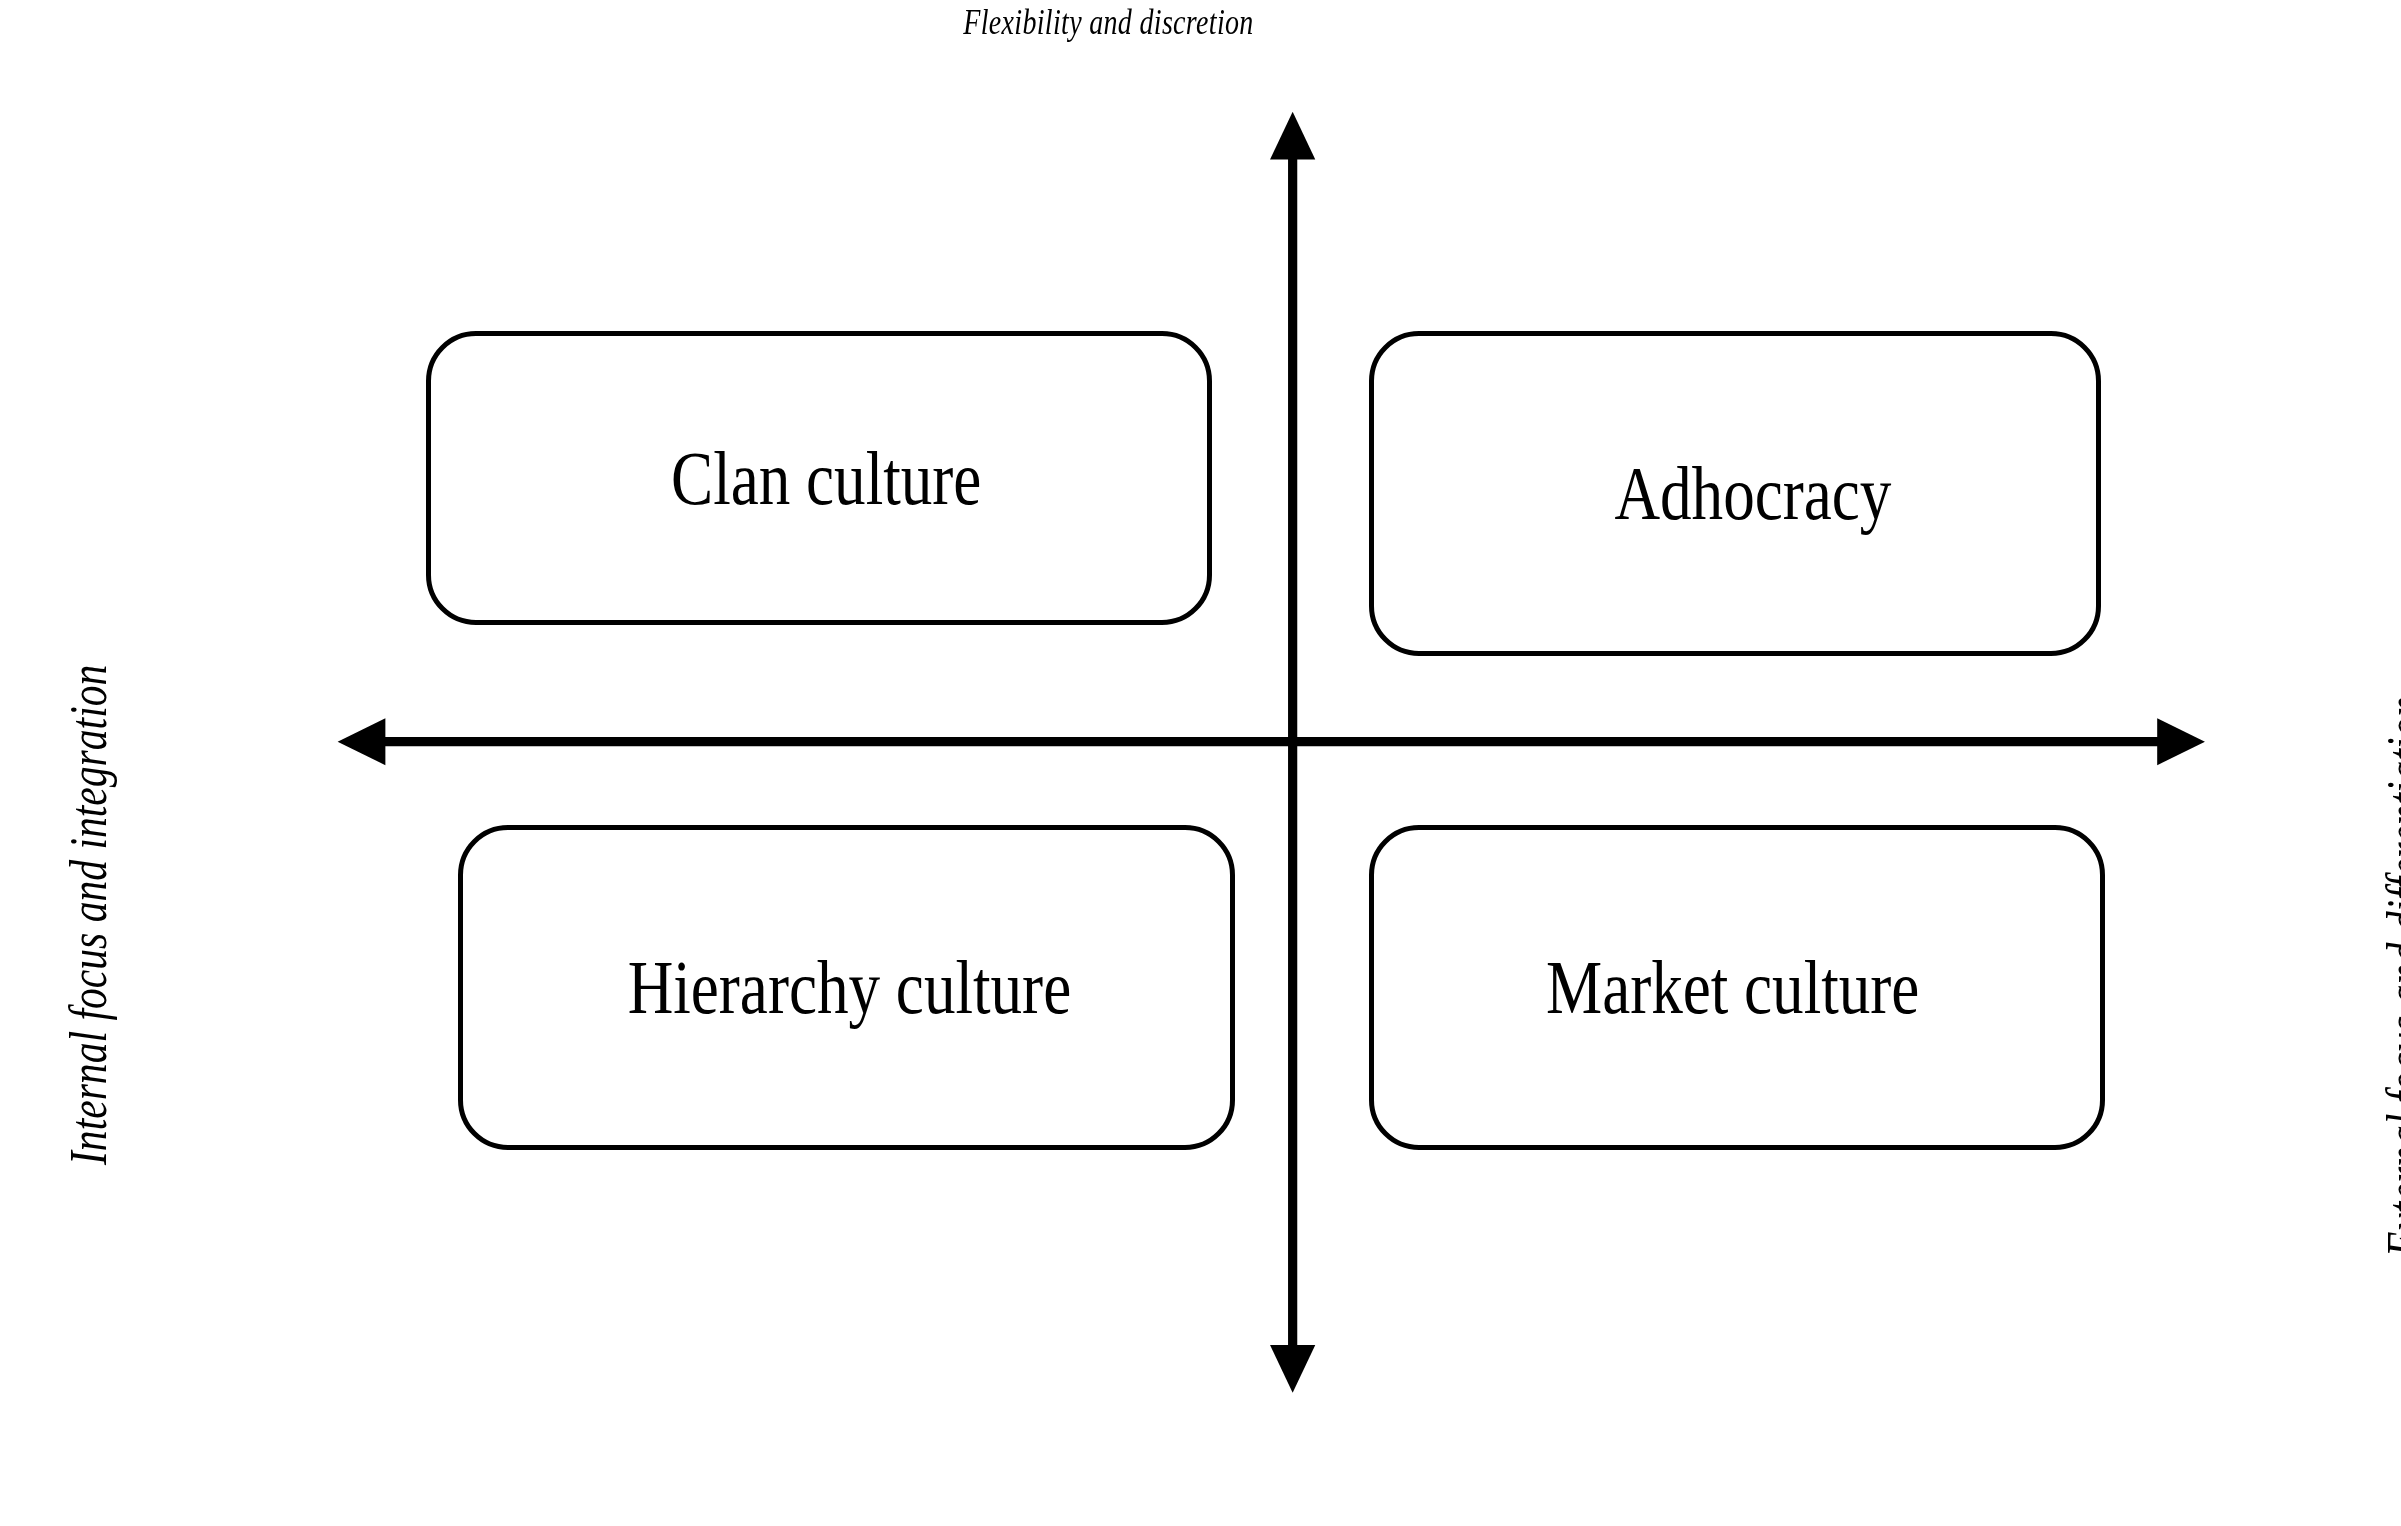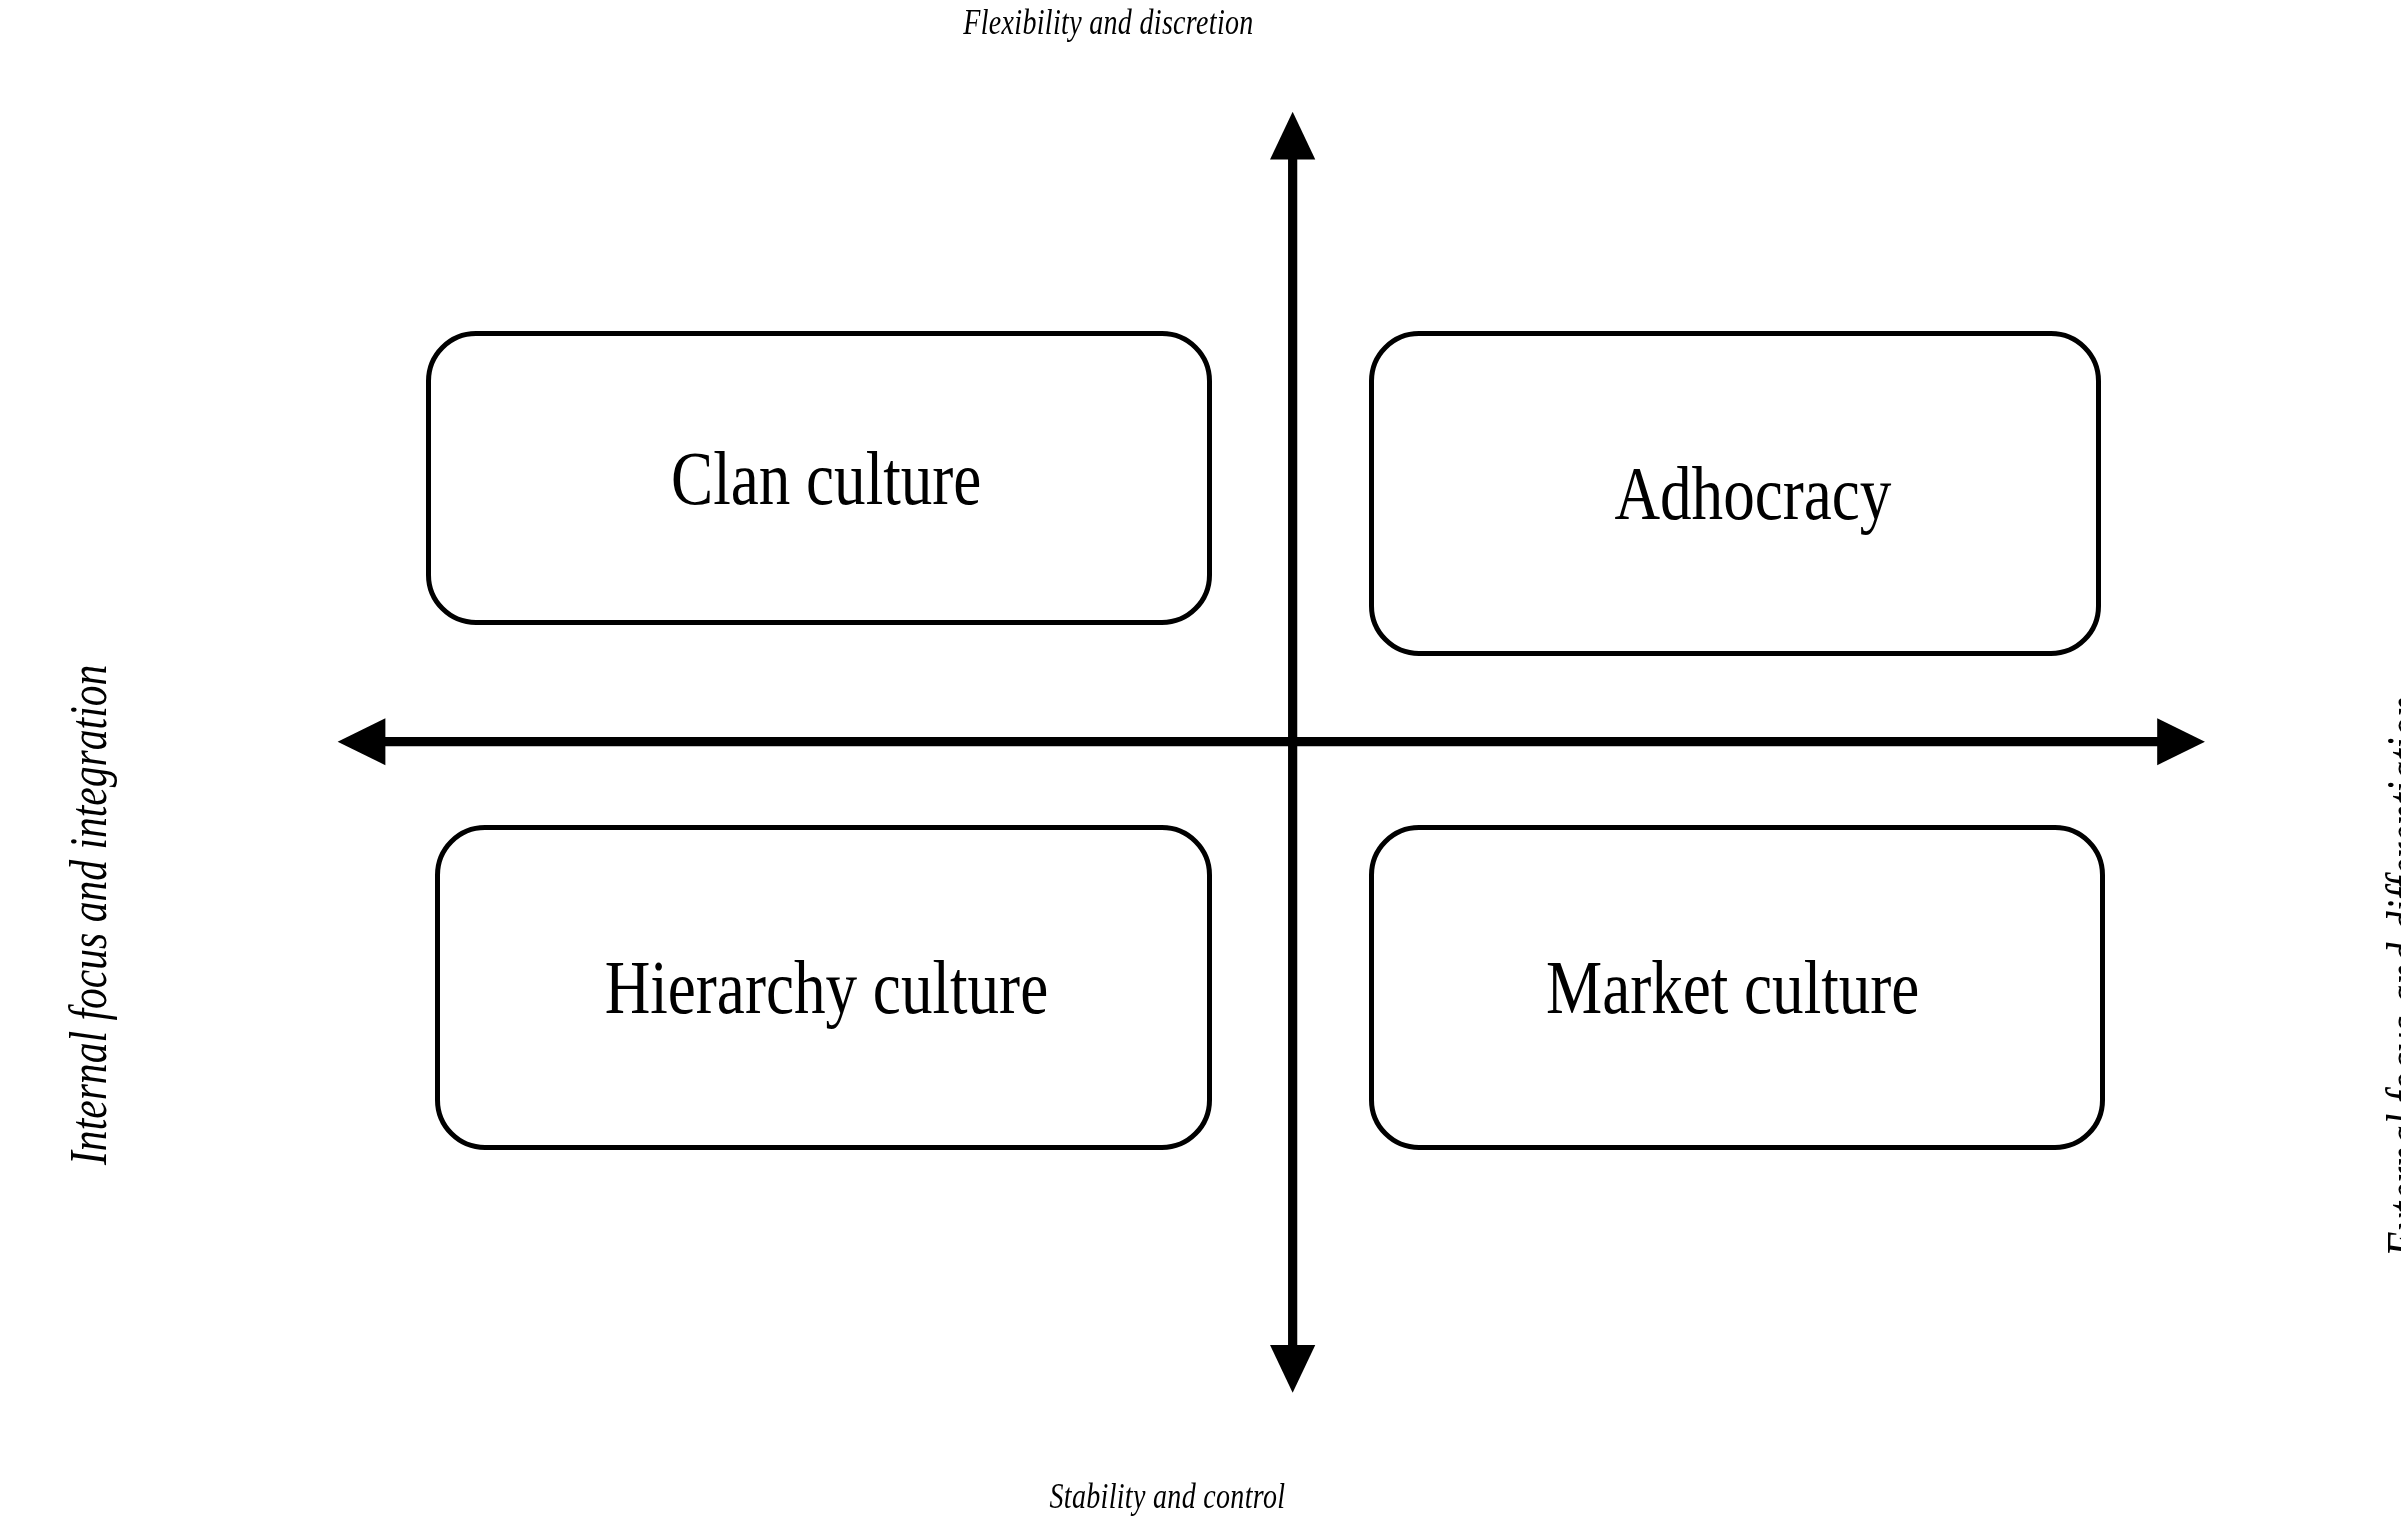--- a/index.html
+++ b/index.html
@@ -106,21 +106,21 @@
     color: #000000;
     white-space: nowrap;
     display: inline-block;
     transform: scaleX(0.82);
     transform-origin: 50% 50%;
     line-height: 1;
   }
 
   #box-clan      { left: 426px;  top: 331px;  width: 786px;  height: 294px; }
   #box-adhocracy { left: 1369px; top: 331px;  width: 732px;  height: 325px; padding-left: 40px; }
-  #box-hierarchy { left: 435px;  top: 825px;  width: 777px;  height: 325px; text-align: right; }
+  #box-hierarchy { left: 458px;  top: 825px;  width: 777px;  height: 325px; text-align: right; }
   #box-market    { left: 1369px; top: 825px;  width: 736px;  height: 325px; }
 
   
   #box-clan .quad-label      { margin-left: 15px; }
   #box-hierarchy .quad-label { margin-left: 6.7px; }
   #box-adhocracy .quad-label { margin-left: -5px; }
   #box-market .quad-label    { margin-left: -8.4px; }
 
   
   #axes {
@@ -146,23 +146,20 @@
     <line x1="455" y1="885" x2="2582" y2="885" stroke="#000000" stroke-width="11"></line>
 
     <polygon points="403,885 460,913 460,857" fill="#000000"></polygon>
     <polygon points="2632,885 2575,913 2575,857" fill="#000000"></polygon>
   </svg>
 
   <div class="axis-label" id="label-top">
     <span class="inner">Flexibility and discretion</span>
   </div>
 
-  <div class="axis-label" id="label-bottom">
-    <span class="inner">Stability and control</span>
-  </div>
 
   <div id="label-left">
     <span class="vlabel" id="vlabel-left">Internal focus and integration</span>
     <span class="vlabel" id="vlabel-right">External focus and differentiation</span>
   </div>
 
   <div class="quad-box" id="box-clan">
     <span class="quad-label">Clan culture</span>
   </div>
 

